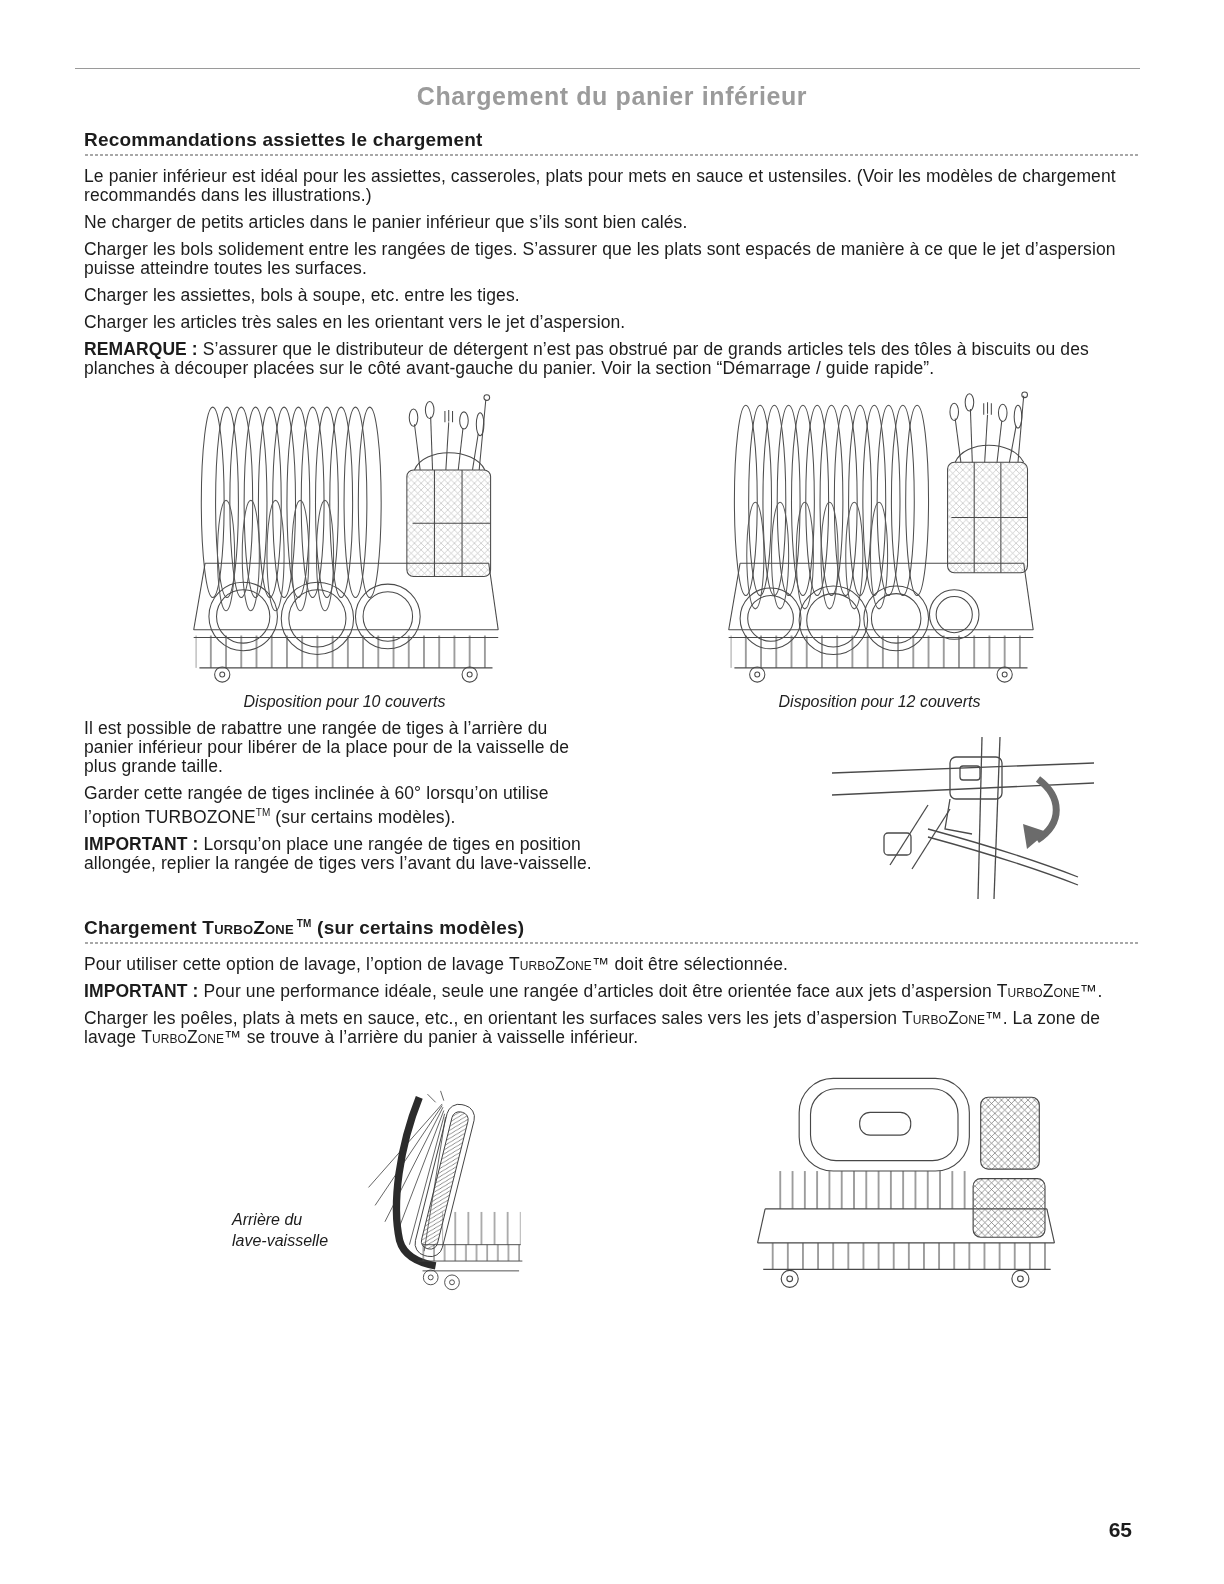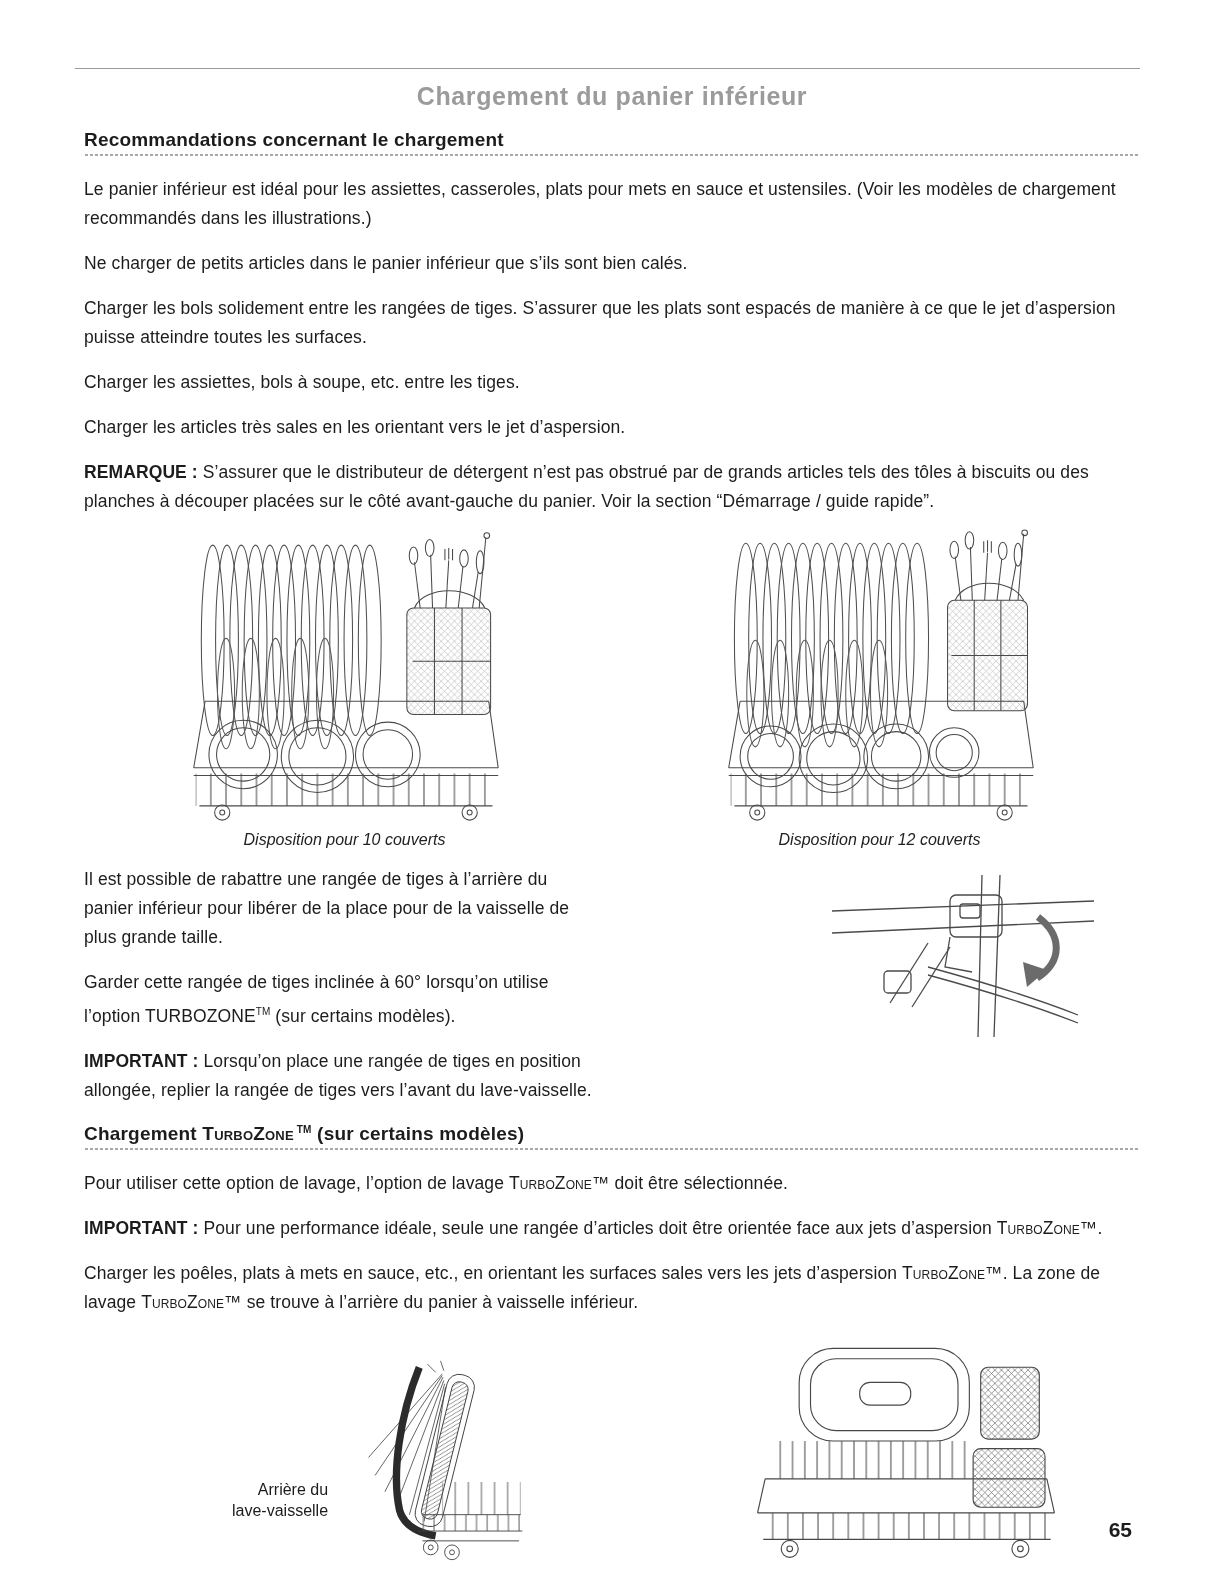--- a/index.html
+++ b/index.html
@@ -17,37 +17,37 @@
   }
   h2.rule-heading {
     font-size:19px; font-weight:bold; margin-top:18px; padding-bottom:8px;
     position:relative; letter-spacing:0.2px;
   }
   h2.rule-heading::after {
     content:""; position:absolute; left:0; right:0; bottom:2px; height:4px;
     background-image:radial-gradient(circle, #a6a6a6 1.1px, rgba(0,0,0,0) 1.5px);
     background-size:5px 4px; background-repeat:repeat-x; background-position:0 100%;
   }
-  p.body { font-size:17.5px; line-height:29px; margin-top:16px; letter-spacing:0.1px; }
+  p.body { font-size:17.5px; line-height:19px; margin-top:8px; letter-spacing:0.1px; }
   .seg-b { font-weight:bold; }
   .seg-sc { font-variant:small-caps; }
   .seg-sup { vertical-align:super; font-size:10px; font-weight:inherit; }
 
   .figures-row { display:flex; justify-content:center; gap:215px; margin-top:12px; }
   figure { text-align:center; }
   figcaption { font-style:italic; font-size:16px; margin-top:8px; color:#222; }
 
   .two-col { display:flex; }
   .col-text { width:516px; }
   .col-fig { margin-left:auto; margin-right:46px; padding-top:26px; }
 
   .bottom-figs { display:flex; justify-content:space-between; align-items:flex-end;
                  margin-top:20px; padding:0 78px 0 148px; }
   .fig-back { display:flex; align-items:flex-end; }
-  .back-label { font-size:16px; text-align:right;
+  .back-label { font-style:italic; font-size:16px; text-align:left;
                 margin-right:16px; margin-bottom:42px; line-height:1.35; white-space:nowrap; }
   .page-number { position:absolute; right:92px; bottom:42px; font-weight:bold; font-size:21px; }
 
   svg.lineart { display:block; }
 </style>
 </head>
 <body>
 
 <svg width="0" height="0" style="position:absolute" aria-hidden="true">
   <defs>
@@ -67,21 +67,21 @@
 </svg>
 
 <div class="page">
   <div class="top-rule"></div>
 
   <h1 class="page-title">Chargement du panier inférieur</h1>
 
   <div class="content">
 
     <section>
-      <h2 class="rule-heading">Recommandations concernant le chargement</h2>
+      <h2 class="rule-heading">Recommandations assiettes le chargement</h2>
       <p class="body">Le panier inférieur est idéal pour les assiettes, casseroles, plats pour mets en sauce et ustensiles. (Voir les modèles de chargement recommandés dans les illustrations.)</p>
       <p class="body">Ne charger de petits articles dans le panier inférieur que s’ils sont bien calés.</p>
       <p class="body">Charger les bols solidement entre les rangées de tiges. S’assurer que les plats sont espacés de manière à ce que le jet d’aspersion puisse atteindre toutes les surfaces.</p>
       <p class="body">Charger les assiettes, bols à soupe, etc. entre les tiges.</p>
       <p class="body">Charger les articles très sales en les orientant vers le jet d’aspersion.</p>
       <p class="body"><span class="seg-b">REMARQUE : </span><span>S’assurer que le distributeur de détergent n’est pas obstrué par de grands articles tels des tôles à biscuits ou des planches à découper placées sur le côté avant-gauche du panier. Voir la section “Démarrage / guide rapide”.</span></p>
 
       <div class="figures-row">
         <figure>
           <svg class="lineart" width="320" height="295" viewBox="0 0 330 310" fill="none" stroke="#4a4a4a" stroke-width="1.1">

